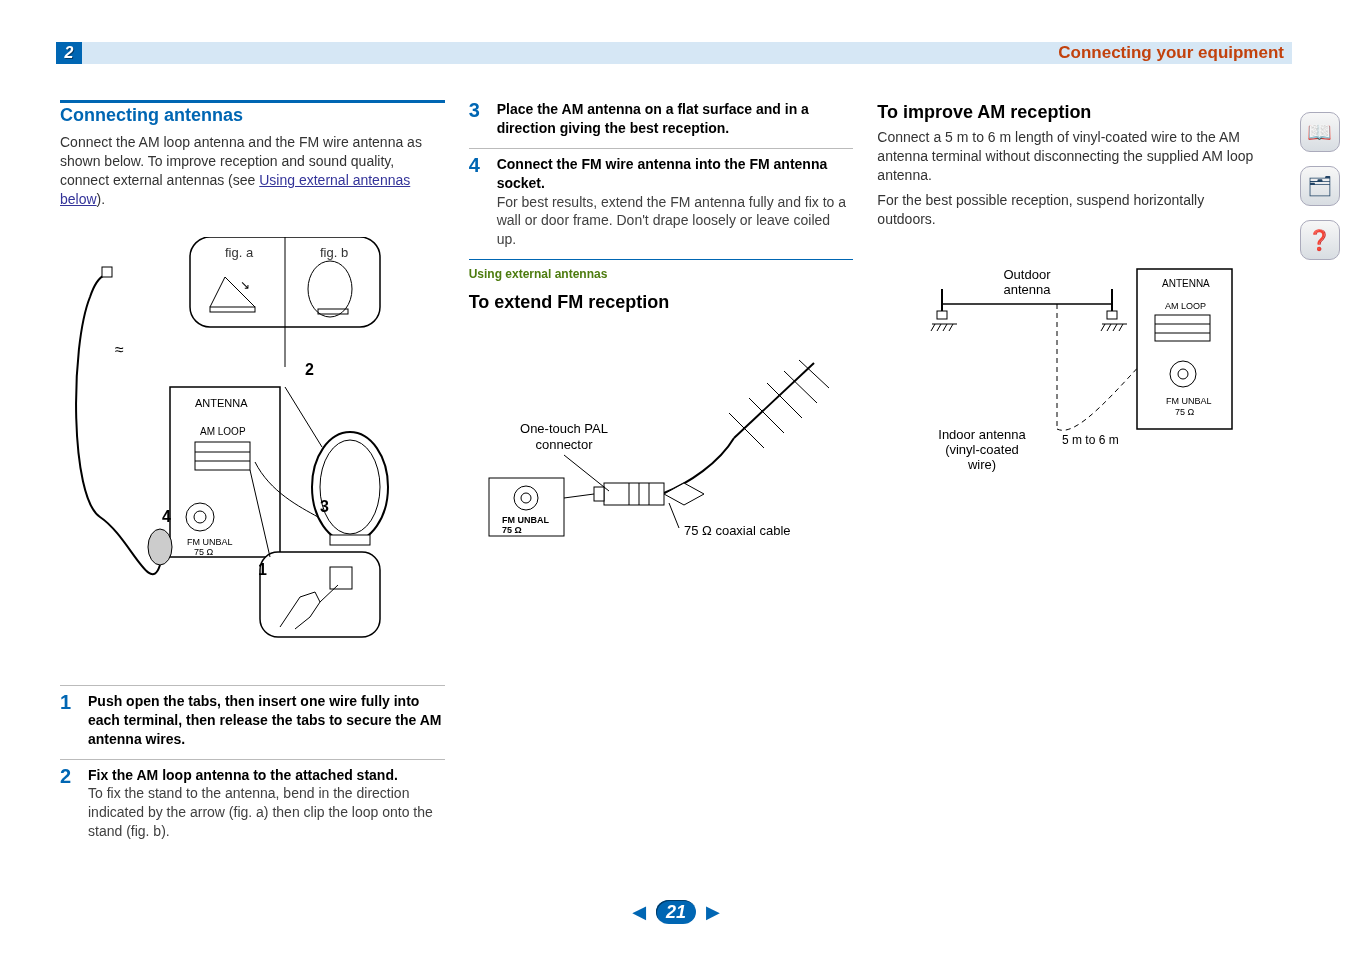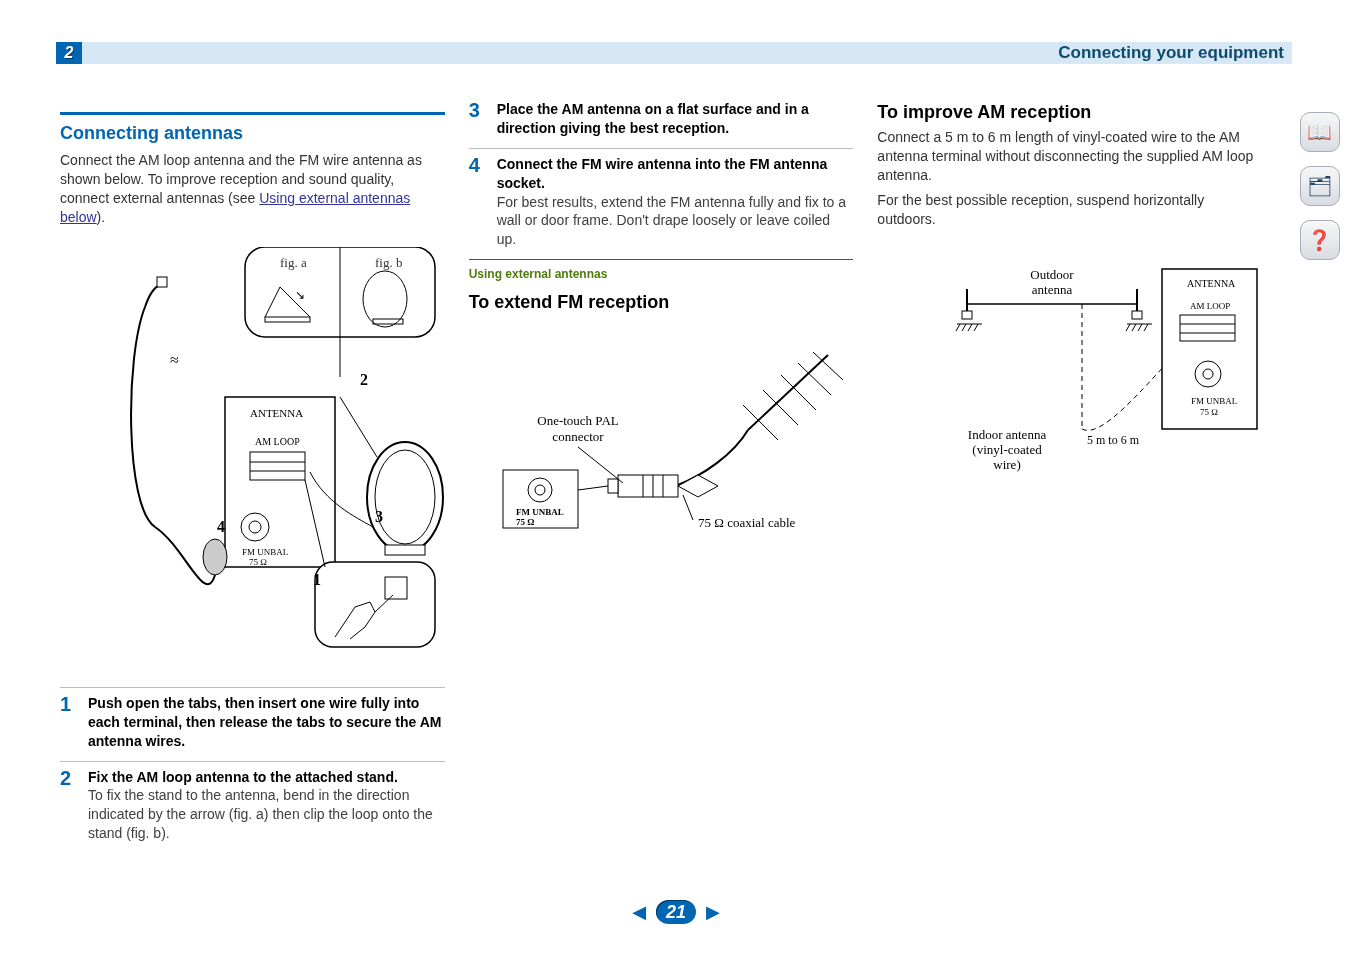--- a/index.html
+++ b/index.html
@@ -32,21 +32,21 @@
     font-style: italic;
     font-size: 16px;
     display: flex;
     align-items: center;
     justify-content: center;
     text-shadow: 1px 1px 0 #003a66;
     position: relative;
     left: -2px;
   }
   .header-title {
-    color: #0c4a6e;
+    color: #c2410c;
     font-weight: bold;
     font-size: 17px;
     padding-right: 8px;
   }
   .columns {
     position: absolute;
     top: 100px;
     left: 60px;
     right: 90px;
     bottom: 80px;
@@ -56,23 +56,21 @@
   .col {
     flex: 1;
     font-size: 14px;
     line-height: 1.35;
   }
   .col h2 {
     color: #0066b3;
     font-size: 18px;
     font-weight: bold;
     border-top: 3px solid #0066b3;
-    padding-top: 6px;
     margin-bottom: 6px;
-    margin-top: 12px;
   }
   .col h3.sub {
     color: #4d7c0f;
     font-size: 12px;
     font-weight: bold;
     border-top: 1px solid #0066b3;
     padding-top: 6px;
     margin-top: 10px;
     margin-bottom: 4px;
   }
@@ -96,24 +94,23 @@
     color: #0066b3;
     font-weight: bold;
     font-size: 20px;
     line-height: 1;
     min-width: 18px;
   }
   .step-body { flex: 1; }
   .step-title { font-weight: bold; }
   .step-desc { color: #404040; }
   .illus {
-    margin: 20px 0;
-    display: flex;
-    justify-content: flex-end;
-    font-family: Liberation Serif, serif;
+    margin: 28px 0;
+    display: flex;
+    justify-content: flex-start;
   }
   .illus svg { display: block; }
   .page-nav {
     position: absolute;
     bottom: 30px;
     left: 0; right: 0;
     display: flex;
     justify-content: center;
     align-items: center;
     gap: 10px;

